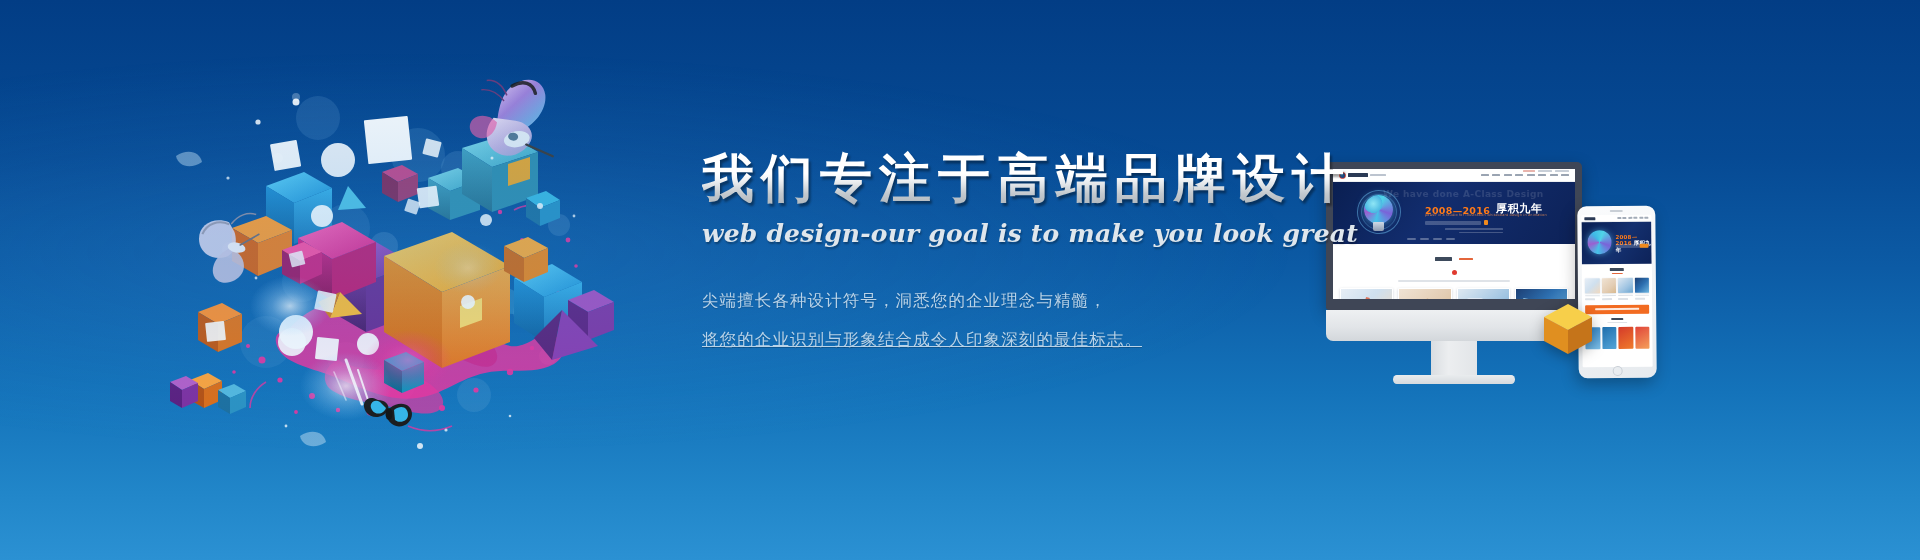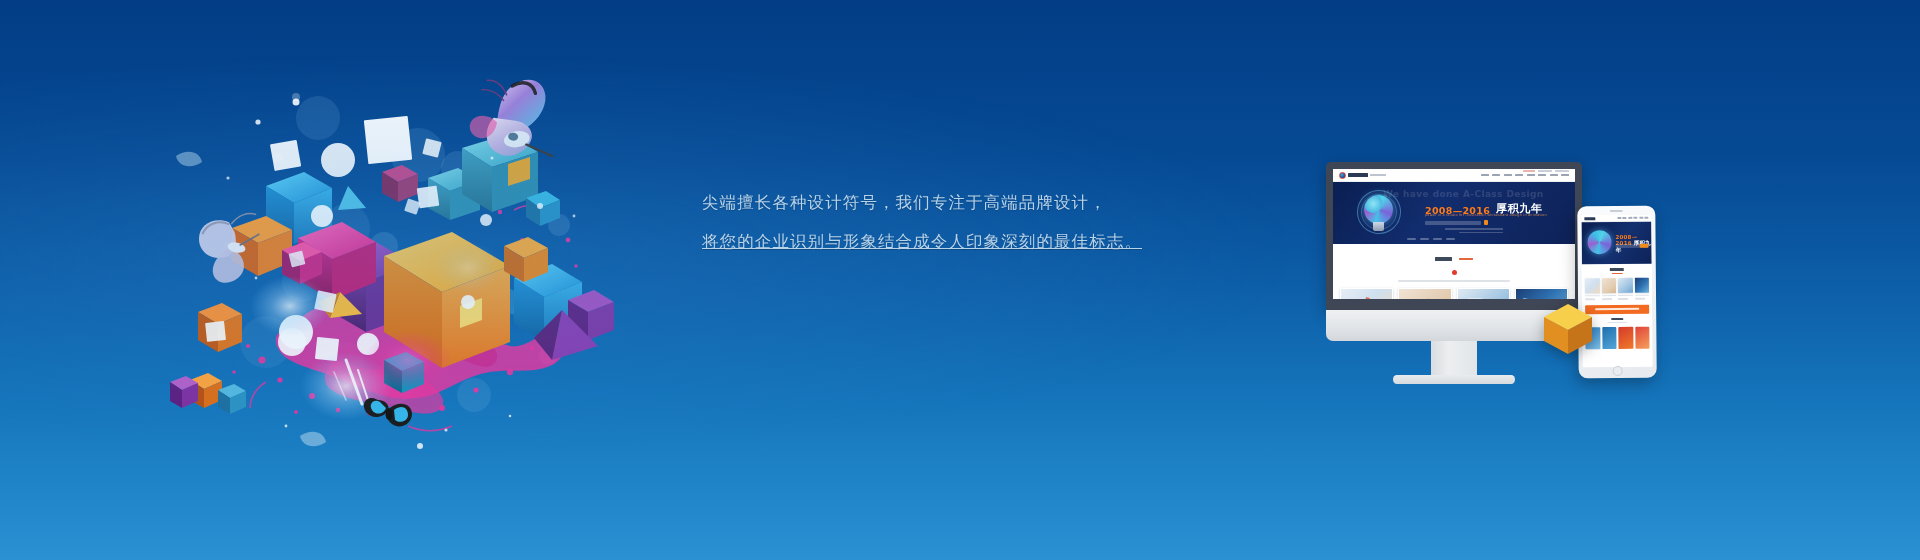--- a/index.html
+++ b/index.html
@@ -688,22 +688,24 @@
         <circle cx="116" cy="366" r="1.4"></circle>
       </g>
       <g fill="#cfe6f7" opacity=".45">
         <path d="M6 96 C18 88 30 92 32 102 C20 110 8 106 6 96Z"></path>
         <path d="M130 376 C142 368 154 372 156 382 C144 390 132 386 130 376Z"></path>
       </g>
     </svg>
   </div>
 
   <div class="copy">
+    <h1 class="headline">我们专注于高端品牌设计</h1>
+    <div class="subhead">web design-our goal is to make you look great</div>
     <div class="body-copy">
-      <p>尖端擅长各种设计符号，我们专注于高端品牌设计，</p>
+      <p>尖端擅长各种设计符号，洞悉您的企业理念与精髓，</p>
       <p>将您的企业识别与形象结合成令人印象深刻的最佳标志。</p>
     </div>
   </div>
 
   <div class="devices">
 
     <div class="monitor">
       <div class="monitor-bezel">
         <div class="monitor-screen">
 

